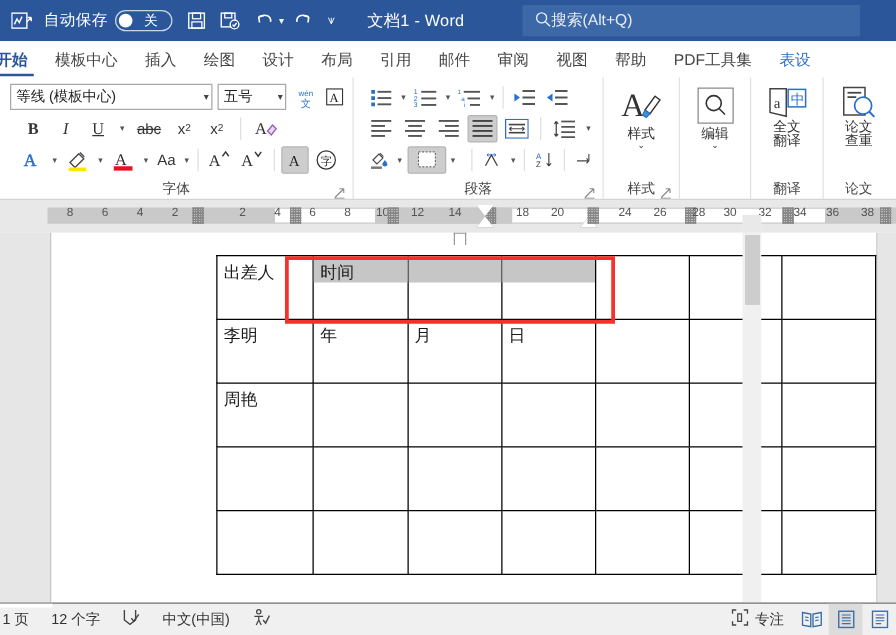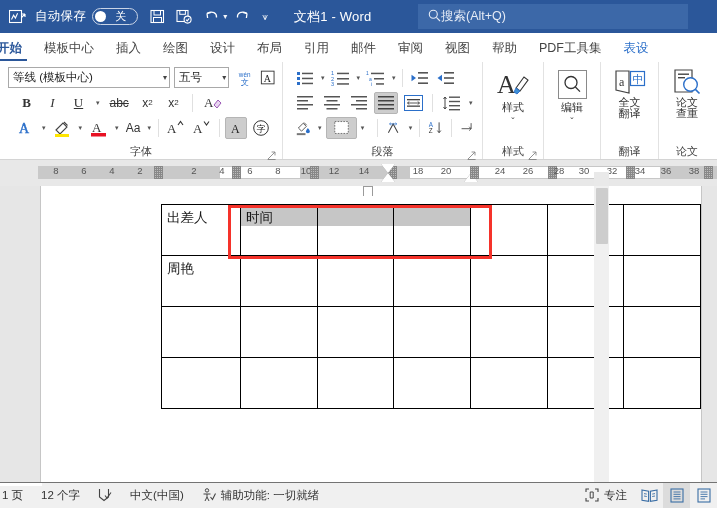--- a/index.html
+++ b/index.html
@@ -123,21 +123,21 @@
   
   .canvas {
     position:absolute; top:186px; left:0; width:717px; height:296px;
     background:#e6e6e6; overflow:hidden;
   }
   .page {
     position:absolute; left:40px; top:0; width:662px; height:296px; background:#ffffff;
     border-left:1px solid #c6c6c6; border-right:1px solid #c6c6c6;
   }
   .tbl {
-    position:absolute; left:120px; top:18px; border-collapse:collapse;
+    position:absolute; left:132px; top:18px; border-collapse:collapse;
     table-layout:fixed;
     border-radius:30px;
   }
   .tbl td {
     border:1px solid #000000; font-size:13.5px; color:#1a1a1a;
     vertical-align:top; padding:3px 5px 0 5px; line-height:19px;
   }
   .sel-cell { position:relative; }
   .sel-cell .fillhl {
     position:absolute; left:0; right:0; top:0; height:21px; background:#c6c6c6;
@@ -679,20 +679,29 @@
             </td>
             <td class="sel-cell">
               <div class="fillhl"></div>
               <span style="position:relative;"></span>
             </td>
             <td><span></span></td>
             <td><span></span></td>
             <td><span></span></td>
           </tr>
           <tr style="height:51px;">
+            <td><span>李明</span></td>
+            <td><span>年</span></td>
+            <td><span>月</span></td>
+            <td><span>日</span></td>
+            <td><span></span></td>
+            <td><span></span></td>
+            <td><span></span></td>
+          </tr>
+          <tr style="height:51px;">
             <td><span>周艳</span></td>
             <td><span></span></td>
             <td><span></span></td>
             <td><span></span></td>
             <td><span></span></td>
             <td><span></span></td>
             <td><span></span></td>
           </tr>
           <tr style="height:51px;">
             <td><span></span></td>
@@ -743,21 +752,20 @@
       <span>中文(中国)</span>
     </div>
     <div class="st-item">
       <span>
         <svg width="14" height="14" viewBox="0 0 14 14">
           <circle cx="5" cy="2.4" r="1.7" fill="none" stroke="#444" stroke-width="1"></circle>
           <path d="M1.5 6 L8.5 6 M5 6 L5 9 M5 9 L3 13 M5 9 L7 13" fill="none" stroke="#444" stroke-width="1"></path>
           <path d="M8.5 9 L10.5 11.5 L13.5 5.5" fill="none" stroke="#444" stroke-width="1.1"></path>
         </svg>
       </span>
-      <span>辅助功能: 一切就绪</span>
     </div>
 
     <div class="st-right">
       <div class="st-item">
         <span>
           <svg width="14" height="14" viewBox="0 0 14 14">
             <path d="M1 4 L1 1 L4 1 M10 1 L13 1 L13 4 M13 10 L13 13 L10 13 M4 13 L1 13 L1 10" fill="none" stroke="#444" stroke-width="1.1"></path>
             <path d="M5.2 4 L8.2 4 L8.2 10 L5.2 10 Z" fill="none" stroke="#444" stroke-width="1"></path>
           </svg>
         </span>

